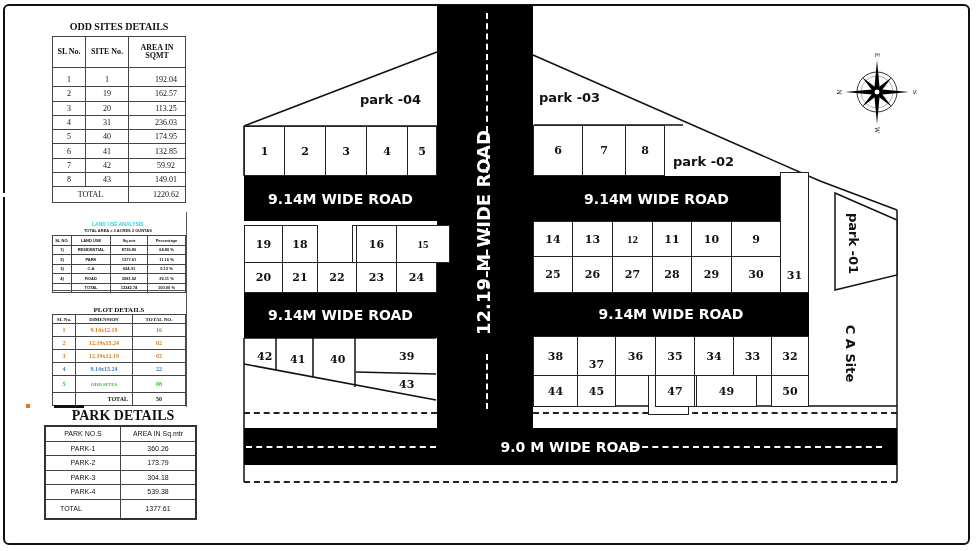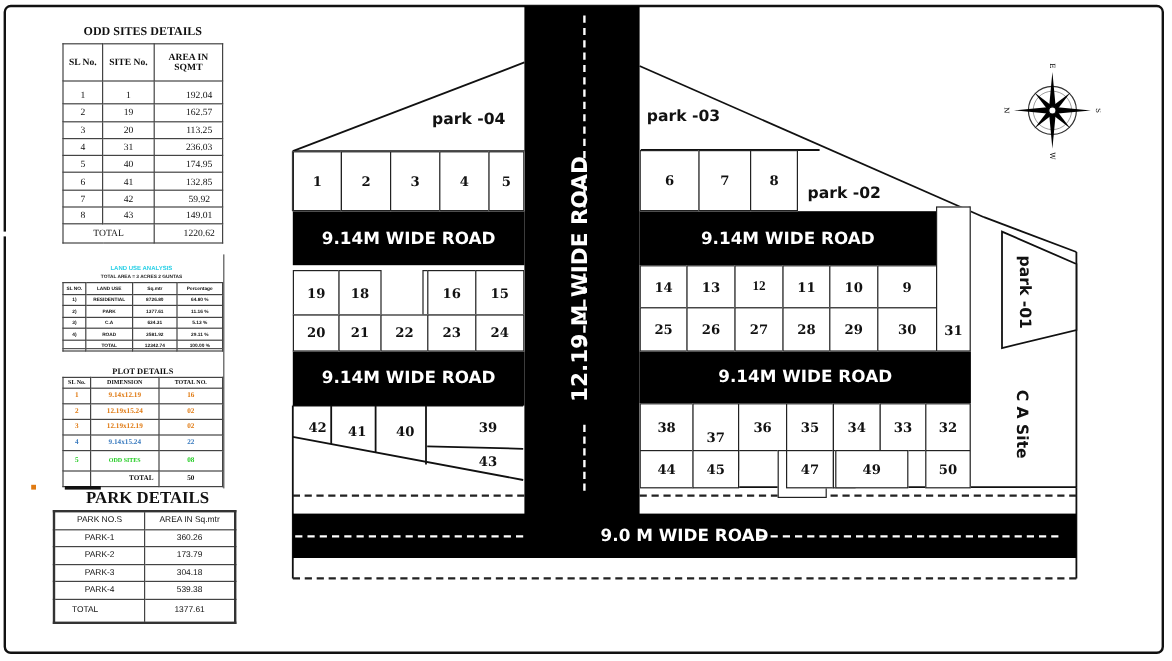--- a/index.html
+++ b/index.html
@@ -279,21 +279,21 @@
 <div class="plot-cell" style="left:407px;top:126px;width:30px;height:50px;">5</div>
 
 <div class="plot-cell" style="left:533px;top:125px;width:50px;height:51px;">6</div>
 <div class="plot-cell" style="left:582px;top:125px;width:44px;height:51px;">7</div>
 <div class="plot-cell" style="left:625px;top:125px;width:40px;height:51px;">8</div>
 
 <div class="plot-cell" style="left:244px;top:225px;width:39px;height:38px;">19</div>
 <div class="plot-cell" style="left:282px;top:225px;width:36px;height:38px;">18</div>
 <div class="plot-cell" style="left:317px;top:225px;width:40px;height:38px;margin-left:35px;">17</div>
 <div class="plot-cell" style="left:356px;top:225px;width:41px;height:38px;">16</div>
-<div class="plot-cell" style="left:396px;top:225px;width:41px;height:38px;">15</div>
+<div class="plot-cell" style="left:396px;top:225px;width:54px;height:38px;font-family:Liberation Serif, serif;">15</div>
 <div class="plot-cell" style="left:244px;top:262px;width:39px;height:31px;">20</div>
 <div class="plot-cell" style="left:282px;top:262px;width:36px;height:31px;">21</div>
 <div class="plot-cell" style="left:317px;top:262px;width:40px;height:31px;">22</div>
 <div class="plot-cell" style="left:356px;top:262px;width:41px;height:31px;">23</div>
 <div class="plot-cell" style="left:396px;top:262px;width:41px;height:31px;">24</div>
 
 <div class="plot-cell" style="left:533px;top:221px;width:40px;height:36px;">14</div>
 <div class="plot-cell" style="left:572px;top:221px;width:41px;height:36px;">13</div>
 <div class="plot-cell" style="left:612px;top:221px;width:41px;height:36px;font-family:Liberation Serif, serif;">12</div>
 <div class="plot-cell" style="left:652px;top:221px;width:40px;height:36px;">11</div>

